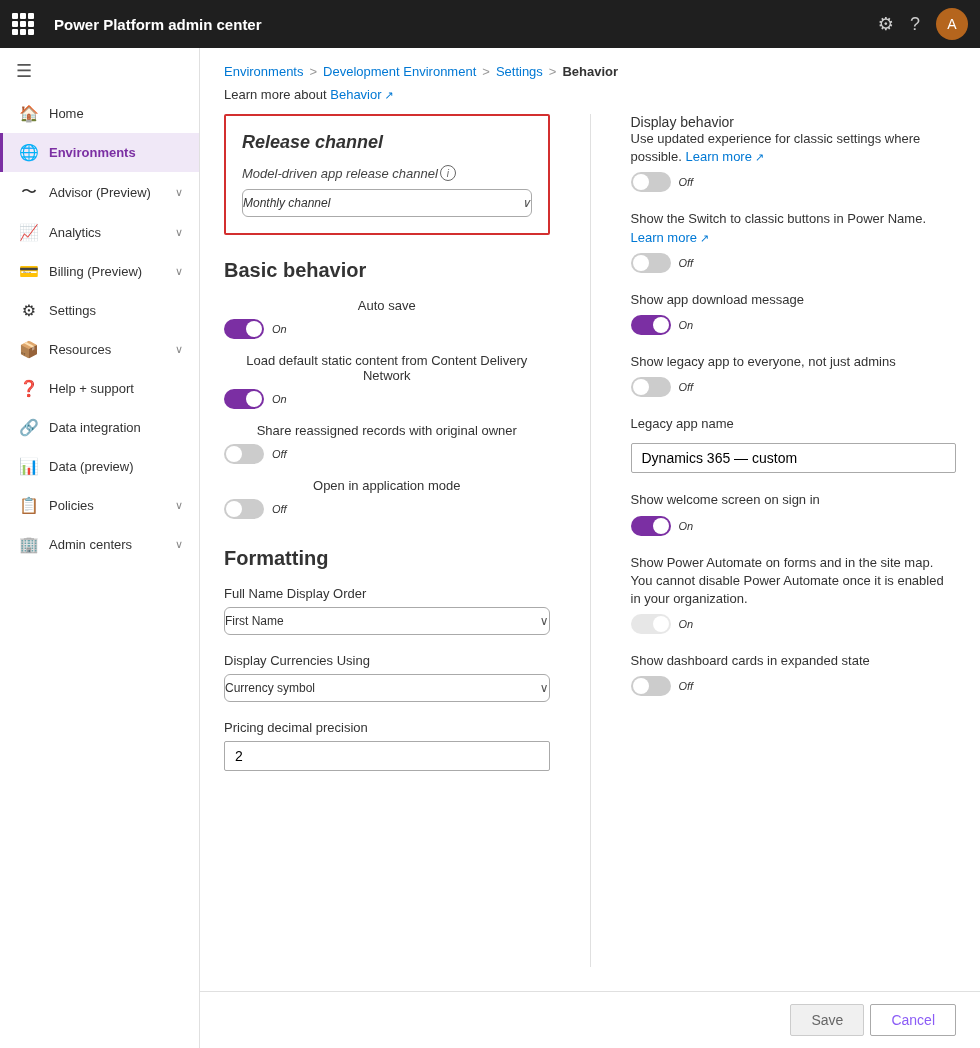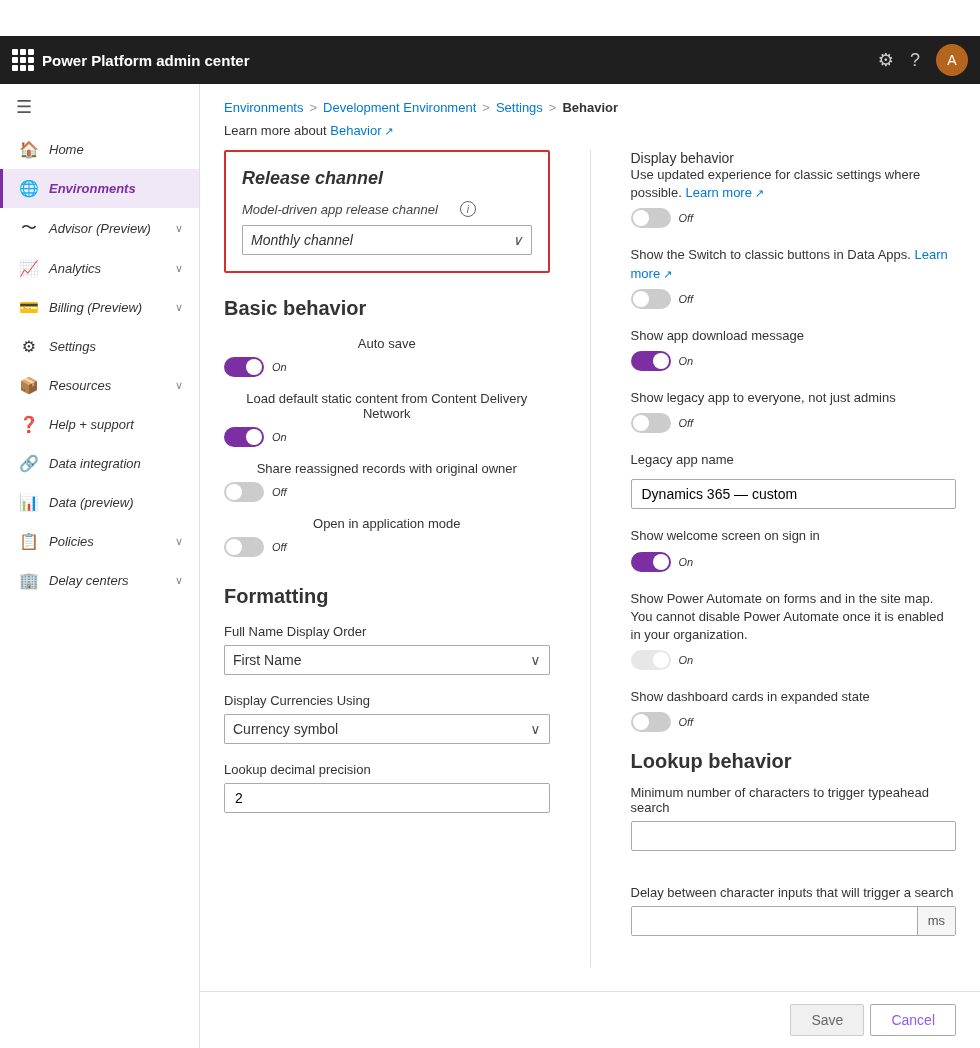--- a/index.html
+++ b/index.html
@@ -1,36 +1,36 @@
 <!DOCTYPE html>
 <html><head>
   <meta charset="utf-8">
   <style>
     * { box-sizing: border-box; margin: 0; padding: 0; }
     body { font-family: 'Segoe UI', sans-serif; font-size: 14px; color: #333; background: #fff; display: flex; flex-direction: column; height: 1048px; width: 980px; overflow: hidden; }
 
     
-    .topbar { display: flex; align-items: center; background: #1f1f1f; color: #fff; height: 48px; padding: 0 12px; gap: 8px; flex-shrink: 0; margin-top: 36px; }
+    .topbar { display: flex; align-items: center; background: #1f1f1f; color: #fff; height: 48px; padding: 0 12px; gap: 20px; flex-shrink: 0; }
     .topbar-grid-icon { display: grid; grid-template-columns: repeat(3,6px); grid-template-rows: repeat(3,6px); gap: 2px; cursor: pointer; }
     .topbar-grid-icon span { width: 6px; height: 6px; background: #fff; border-radius: 1px; }
     .topbar-title { font-size: 15px; font-weight: 600; color: #fff; flex: 1; }
     .topbar-actions { display: flex; align-items: center; gap: 16px; }
     .topbar-icon { color: #ccc; font-size: 18px; cursor: pointer; }
     .topbar-avatar { width: 32px; height: 32px; border-radius: 50%; background: #b5651d; display: flex; align-items: center; justify-content: center; font-size: 14px; color: #fff; cursor: pointer; }
 
     
     .main-layout { display: flex; flex: 1; overflow: hidden; }
 
     
     .sidebar { width: 200px; background: #fff; border-right: 1px solid #e0e0e0; display: flex; flex-direction: column; overflow-y: auto; flex-shrink: 0; }
     .sidebar-collapse { padding: 12px 16px; cursor: pointer; color: #555; font-size: 18px; }
     .nav-item { display: flex; align-items: center; gap: 10px; padding: 10px 16px; cursor: pointer; color: #333; text-decoration: none; border-left: 3px solid transparent; }
     .nav-item.active { border-left: 3px solid #7b2fa3; background: #f0e8f7; color: #7b2fa3; font-weight: 600; }
     .nav-item .nav-icon { font-size: 16px; width: 20px; text-align: center; }
-    .nav-item .nav-label { font-size: 13px; flex: 1; font-style: italic; }
+    .nav-item .nav-label { font-size: 13px; flex: 1; }
     .nav-item .nav-chevron { font-size: 11px; color: #888; }
 
     
     .content { flex: 1; overflow-y: auto; background: #fff; display: flex; flex-direction: column; }
 
     
     .breadcrumb { padding: 16px 24px 4px; display: flex; align-items: center; gap: 6px; font-size: 13px; color: #555; flex-shrink: 0; }
     .breadcrumb a { color: #0078d4; text-decoration: none; }
     .breadcrumb .sep { color: #999; }
     .breadcrumb .current { font-weight: 600; color: #333; }
@@ -40,25 +40,25 @@
     .learn-more-bar a:after { content: ' ↗'; font-size: 11px; }
 
     
     .settings-body { display: flex; gap: 0; flex: 1; padding: 0 24px 24px; overflow-y: auto; }
     .col-left { flex: 1; padding-right: 40px; }
     .col-right { flex: 1; border-left: 1px solid #e0e0e0; padding-left: 40px; }
 
     
     .release-channel-box { border: 2px solid #d32f2f; padding: 16px; margin-bottom: 24px; border-radius: 2px; font-style: italic; }
     .release-channel-box .box-title { font-size: 18px; font-weight: 600; margin-bottom: 12px; }
-    .release-channel-box .box-label { font-size: 13px; color: #444; margin-bottom: 8px; display: flex; align-items: center; gap: 22px; }
+    .release-channel-box .box-label { font-size: 13px; color: #444; margin-bottom: 8px; display: flex; align-items: center; gap: 2px; }
     .info-icon { display: inline-flex; align-items: center; justify-content: center; width: 16px; height: 16px; border-radius: 50%; border: 1px solid #666; font-size: 10px; color: #666; cursor: pointer; }
 
     
-    .dropdown { display: flex; align-items: center; justify-content: space-between; border: 1px solid #aaa; padding: 6px 8px; border-radius: 1px; cursor: pointer; background: #fff; font-size: 14px; }
+    .dropdown { display: flex; align-items: center; justify-content: space-between; border: 1px solid #aaa; padding: 6px 0; border-radius: 6px; cursor: pointer; background: #fff; font-size: 12px; }
     .dropdown .chev { color: #555; }
 
     
     .settings-section { margin-bottom: 28px; }
     .settings-section .sect-title { font-size: 20px; font-weight: 600; margin-bottom: 16px; color: #333; }
 
     
     .toggle-row { margin-bottom: 14px; }
     .toggle-row .toggle-label { font-size: 13px; color: #333; margin-bottom: 6px; text-align: center; }
     .toggle-inline { display: flex; align-items: center; gap: 8px; }
@@ -173,21 +173,21 @@
       <span class="nav-icon">📊</span>
       <span class="nav-label">Data (preview)</span>
     </div>
     <div class="nav-item">
       <span class="nav-icon">📋</span>
       <span class="nav-label">Policies</span>
       <span class="nav-chevron">∨</span>
     </div>
     <div class="nav-item">
       <span class="nav-icon">🏢</span>
-      <span class="nav-label">Delay centers</span>
+      <span class="nav-label">Admin centers</span>
       <span class="nav-chevron">∨</span>
     </div>
   </nav>
 
   <div class="content">
 
     <div class="breadcrumb">
       <a href="#">Environments</a>
       <span class="sep">&gt;</span>
       <a href="#">Development Environment</a>
@@ -283,21 +283,21 @@
 
           <div class="form-field">
             <label>Display Currencies Using</label>
             <div class="dropdown">
               <span>Currency symbol</span>
               <span class="chev">∨</span>
             </div>
           </div>
 
           <div class="form-field">
-            <label>Lookup decimal precision</label>
+            <label>Pricing decimal precision</label>
             <input type="text" value="2" style="">
           </div>
         </div>
 
       </div>
 
       <div class="col-right">
 
         <div class="display-behavior">
           <div class="sect-title">Display behavior</div>
@@ -312,21 +312,21 @@
                 <div class="toggle-track off">
                     <div class="toggle-thumb off"></div>
                   </div>
               </div>
               <span class="toggle-state-label">Off</span>
             </div>
           </div>
 
           <div class="db-item">
             <div class="db-desc">
-              <span>Show the Switch to classic buttons in Data Apps.</span>
+              <span>Show the Switch to classic buttons in Power Name.</span>
               <a href="#">Learn more</a>
             </div>
             <div class="toggle-inline">
               <div class="toggle">
                 <div class="toggle-track off">
                     <div class="toggle-thumb off"></div>
                   </div>
               </div>
               <span class="toggle-state-label">Off</span>
             </div>
@@ -391,34 +391,20 @@
               <div class="toggle">
                 <div class="toggle-track off">
                     <div class="toggle-thumb off"></div>
                   </div>
               </div>
               <span class="toggle-state-label">Off</span>
             </div>
           </div>
         </div>
 
-        <div class="lookup-section">
-          <div class="sect-title">Lookup behavior</div>
-          <div class="form-field">
-            <label>Minimum number of characters to trigger typeahead search</label>
-            <input class="lookup-input" type="text" style="">
-          </div>
-          <div class="form-field">
-            <label>Delay between character inputs that will trigger a search</label>
-            <div class="lookup-input-with-suffix">
-              <input type="text" style="">
-              <span class="suffix">ms</span>
-            </div>
-          </div>
-        </div>
 
       </div>
     </div>
 
     <div class="footer-bar">
       <button class="btn btn-save">Save</button>
       <button class="btn btn-cancel">Cancel</button>
     </div>
 
   </div>

